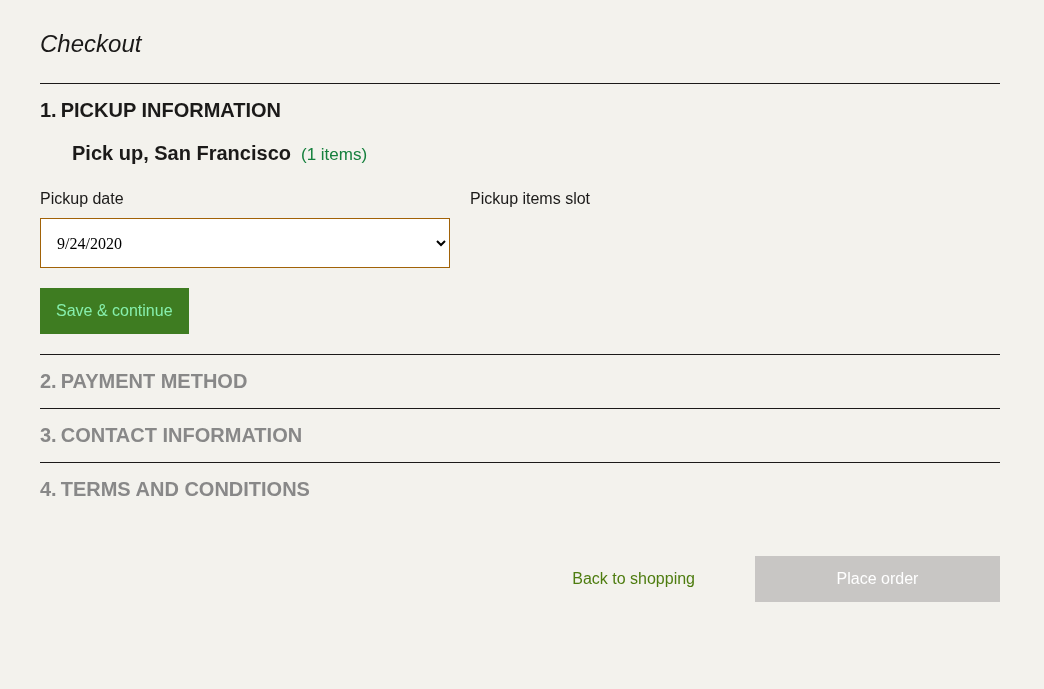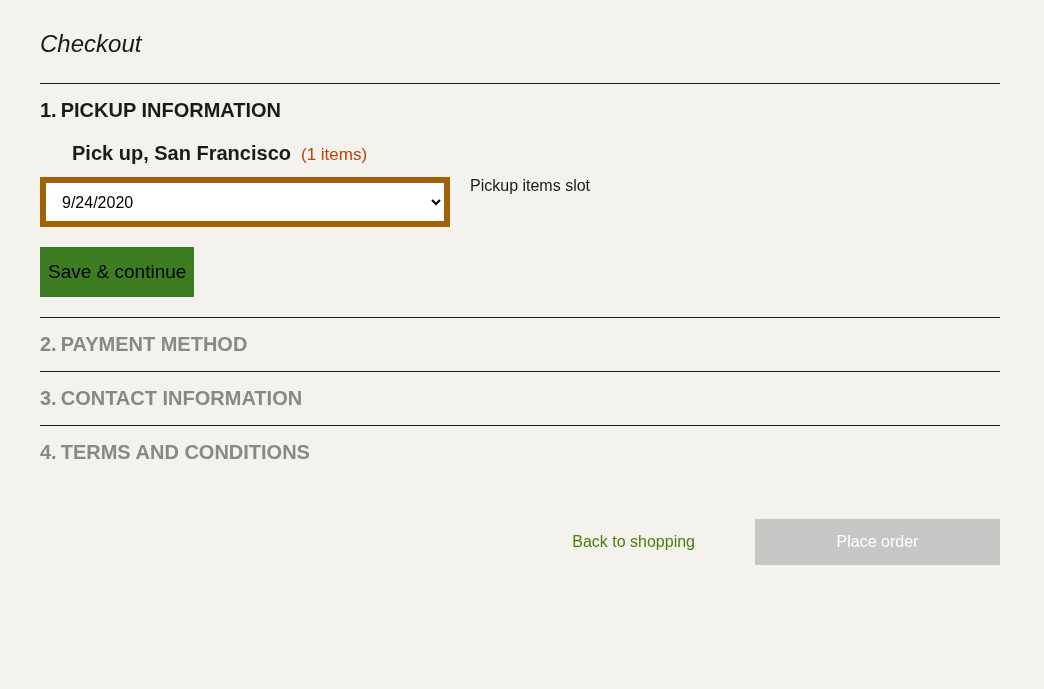--- a/index.html
+++ b/index.html
@@ -44,29 +44,29 @@
     .step-number {
       margin-right: 4px;
     }
     .step-content {
       padding: 20px 0 5px 32px;
     }
     .subhead {
       display: flex;
       align-items: baseline;
       gap: 10px;
-      margin-bottom: 12px;
+      margin-bottom: 25px;
     }
     .subhead .bold {
       font-size: 20px;
       font-weight: 700;
     }
     .subhead .items {
       font-size: 17px;
-      color: #c2410c;
+      color: #15803d;
     }
     .form-row {
       display: flex;
       gap: 20px;
       margin-bottom: 20px;
       margin-left: -32px;
     }
     .form-row > .form-group {
       flex: 0 0 auto;
     }
@@ -76,34 +76,34 @@
     }
     .form-label {
       font-size: 16px;
       margin-bottom: 10px;
     }
     select.field {
       height: 50px;
       font-size: 16px;
       padding: 0 12px;
       background: #fff;
-      border: 6px solid #a16207;
+      border: 1px solid #a16207;
       width: 410px;
-      font-family: Liberation Sans, sans-serif;
+      font-family: Liberation Serif, serif;
     }
     select.field.focused {
       outline: 1px dashed #000;
       outline-offset: 0;
     }
     .btn-save {
       background: #3e7c21;
-      color: #000000;
+      color: #86efac;
       border: none;
-      font-size: 19px;
-      padding: 14px 8px;
+      font-size: 16px;
+      padding: 14px 16px;
       cursor: pointer;
       font-family: inherit;
       margin-left: -32px;
     }
     .actions {
       display: flex;
       justify-content: flex-end;
       align-items: center;
       gap: 60px;
       padding-top: 40px;
@@ -138,20 +138,21 @@
       <span class="step-number">1.</span>
       <span>PICKUP INFORMATION</span>
     </div>
     <div class="step-content">
       <div class="subhead">
         <span class="bold">Pick up, San Francisco</span>
         <span class="items">(1 items)</span>
       </div>
       <div class="form-row">
         <div class="form-group">
+          <label class="form-label">Pickup date</label>
           <select class="field">
             <option>9/24/2020</option>
           </select>
         </div>
         <div class="form-group">
           <label class="form-label">Pickup items slot</label>
         </div>
       </div>
       <button class="btn-save">Save &amp; continue</button>
     </div>

